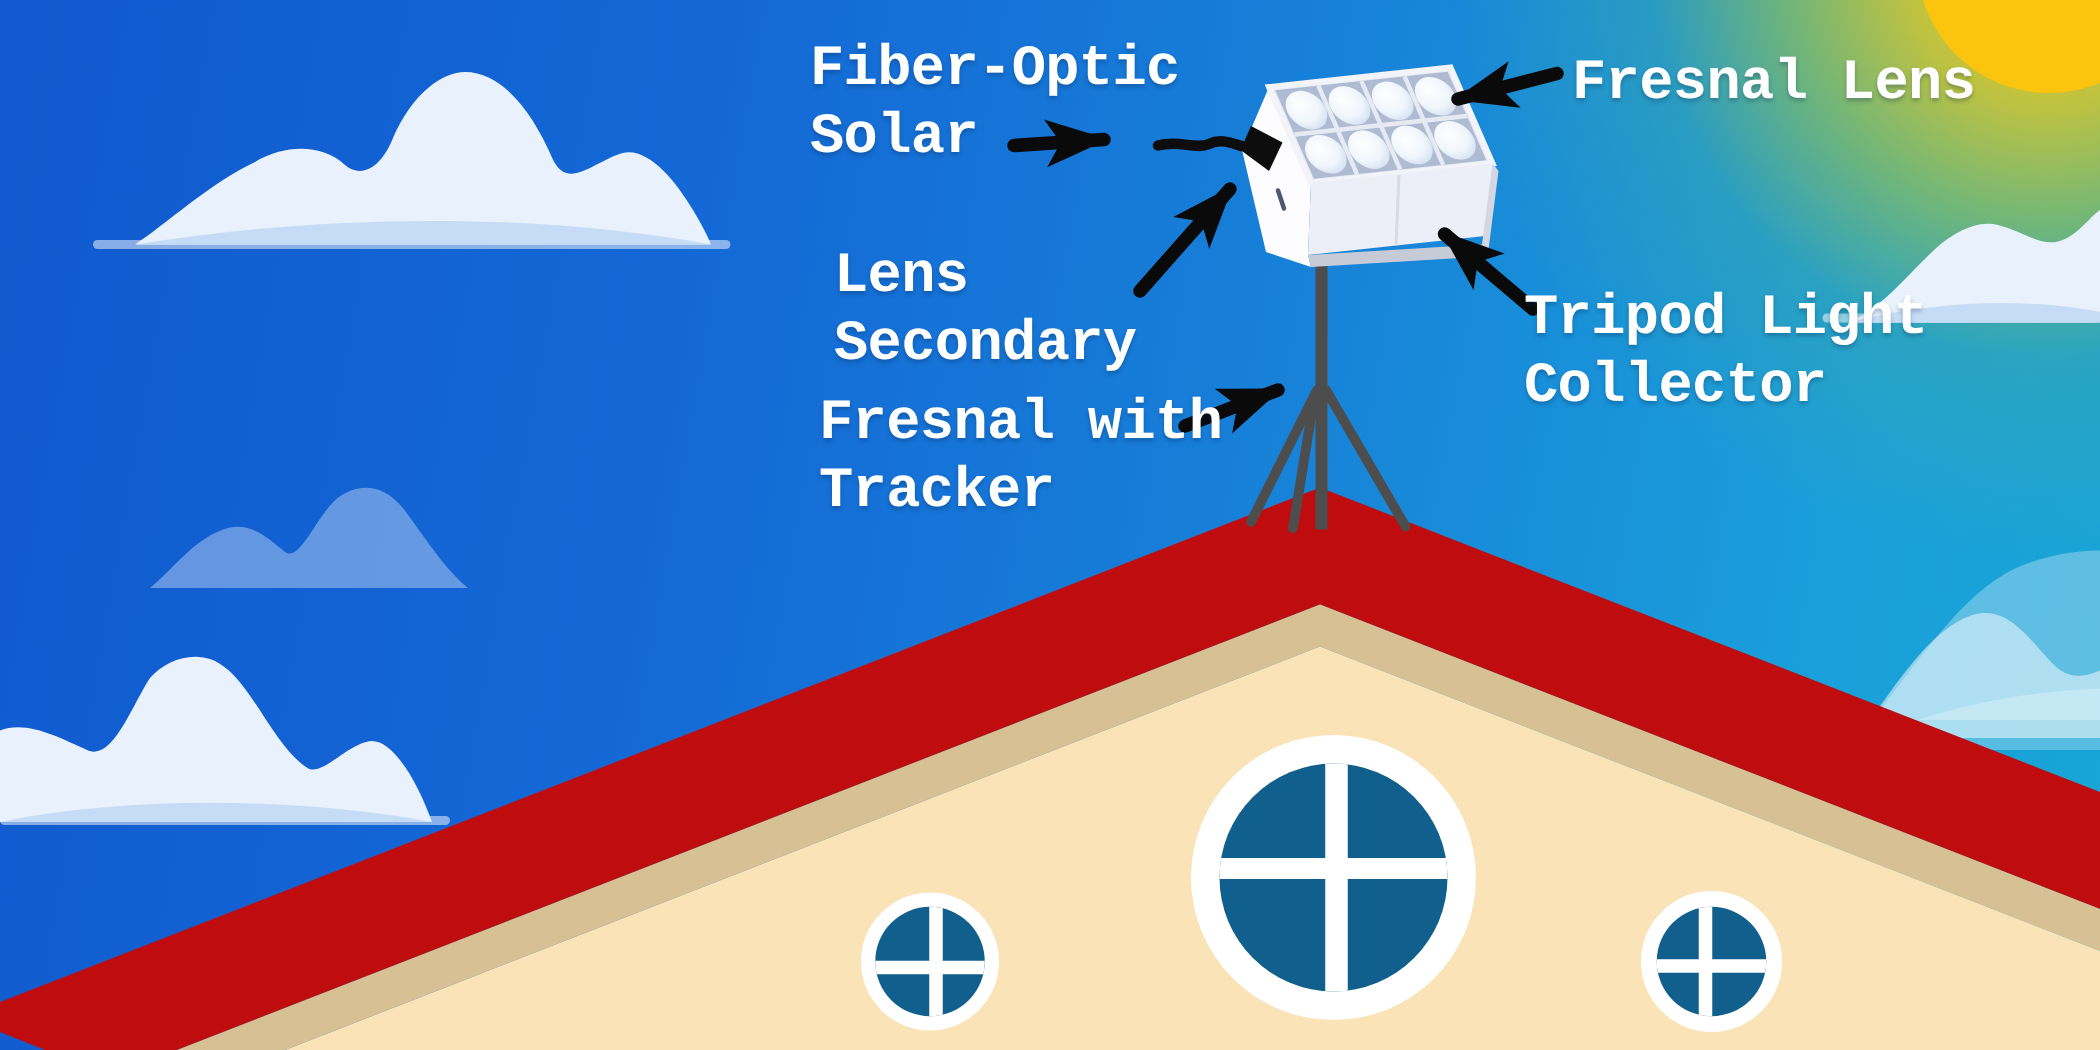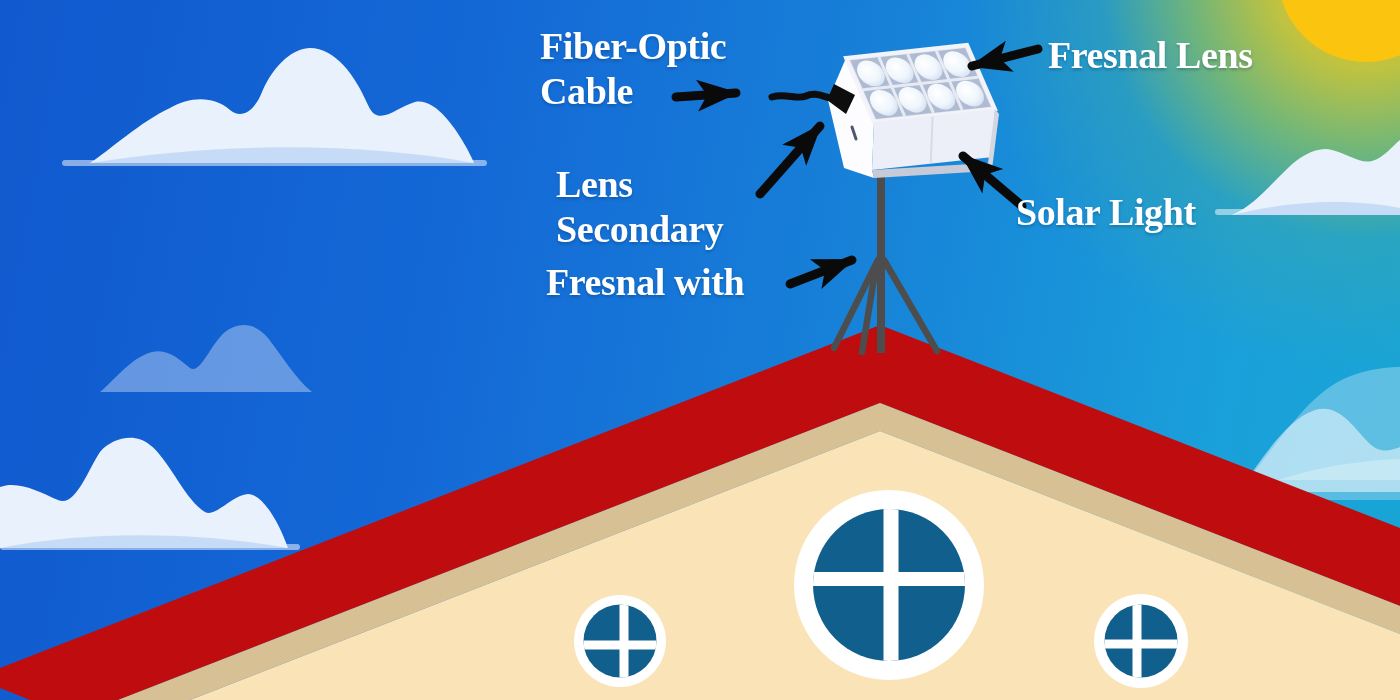--- a/index.html
+++ b/index.html
@@ -1,18 +1,18 @@
 <!DOCTYPE html>
 <html style="--sky-left: #1059ce; --sky-right: #1aa0da; --sun-yellow: #fbc40f; --roof-red: #bf0d0f; --wall-tan: #fae3b6; --eave-shadow-tan: #d8c095; --window-frame-white: #ffffff; --window-glass-blue: #115f8d; --cloud-white: #e8f1fc; --cloud-underside-blue: #c6dcf6; --device-body-white: #fdfdff; --lens-cell-blue-gray: #aebbd3; --tripod-gray: #4d4d4d; --arrow-black: #0a0a0a; --label-text-white: #ffffff;"><head>
 <meta charset="utf-8">
 <style>
   html,body{margin:0;padding:0;background:#0c4fb0;}
   .stage{
     position:relative;width:1400px;height:700px;overflow:hidden;
-    font-family:Liberation Serif, serif;
+    font-family:Liberation Mono, monospace;
     background-image:
       radial-gradient(circle 400px at 1366px -26px,
         rgba(247,199,19,0.95) 0px,
         rgba(214,199,43,0.88) 95px,
         rgba(138,189,94,0.78) 175px,
         rgba(62,166,166,0.45) 265px,
         rgba(27,159,218,0) 400px),
       linear-gradient(100deg,#1059ce 0%,#1468d6 32%,#1780d8 58%,#1aa0da 85%,#18a5d5 100%);
   }
   .scene-svg{position:absolute;left:0;top:0;}
@@ -162,33 +162,35 @@
       <line class="arrow-shaft" x1="676" y1="97" x2="736" y2="93" marker-end="url(#ah)"></line>
       <line class="arrow-shaft" x1="1038" y1="49" x2="972" y2="66" marker-end="url(#ah)"></line>
       <line class="arrow-shaft" x1="760" y1="194" x2="820" y2="126" marker-end="url(#ah)"></line>
       <line class="arrow-shaft" x1="1022" y1="206" x2="963" y2="156" marker-end="url(#ah)"></line>
       <line class="arrow-shaft" x1="790" y1="284" x2="852" y2="260" marker-end="url(#ah)"></line>
     </g>
   </svg>
 
   <div class="label" style="left:540px;top:24px">
     <div>Fiber-Optic</div>
-    <div>Cable</div>
+    <div>Solar</div>
   </div>
 
   <div class="label" style="left:1048px;top:33px">
     <div>Fresnal Lens</div>
   </div>
 
   <div class="label" style="left:556px;top:162px">
     <div>Lens</div>
     <div>Secondary</div>
   </div>
 
   <div class="label" style="left:1016px;top:190px">
-    <div>Solar Light</div>
+    <div>Tripod Light</div>
+    <div>Collector</div>
   </div>
 
   <div class="label" style="left:546px;top:260px">
     <div>Fresnal with</div>
+    <div>Tracker</div>
   </div>
 
 </div>
 
 </body></html>

